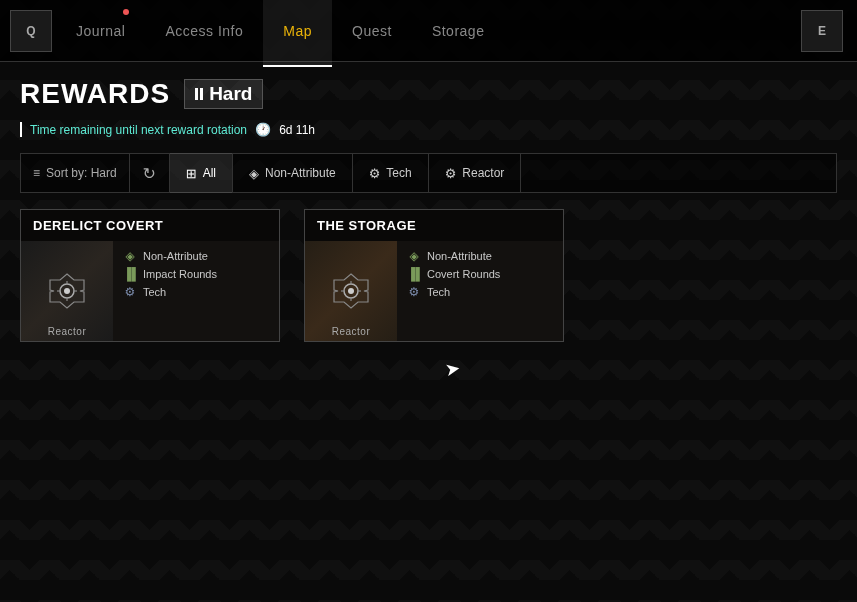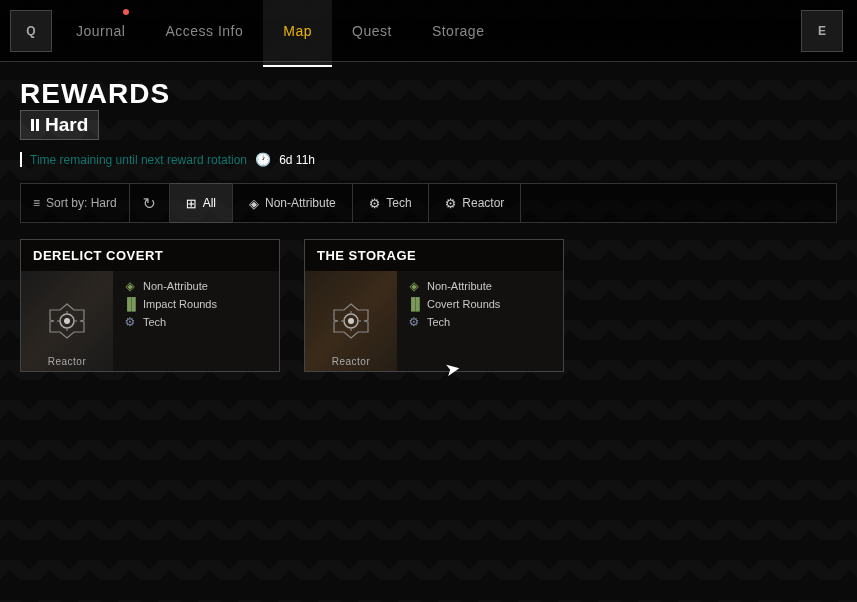--- a/index.html
+++ b/index.html
@@ -108,23 +108,22 @@
     
     .page-content {
       flex: 1;
       padding: 16px 20px;
       overflow: hidden;
     }
 
     
     .rewards-header {
       display: flex;
-      align-items: flex-start;
+      align-items: center;
       margin-bottom: 12px;
-      flex-direction: column;
     }
 
     .rewards-title {
       font-size: 28px;
       font-weight: bold;
       color: #fff;
       letter-spacing: 1px;
       text-transform: uppercase;
       margin-right: 14px;
     }
@@ -161,21 +160,21 @@
       display: flex;
       align-items: center;
       gap: 8px;
       margin-bottom: 16px;
       padding-left: 8px;
       border-left: 2px solid #fff;
     }
 
     .timer-text {
       font-size: 12px;
-      color: #0f766e;
+      color: #5eead4;
     }
 
     .timer-icon {
       font-size: 13px;
       color: #aaa;
     }
 
     .timer-value {
       font-size: 12px;
       color: #fff;

